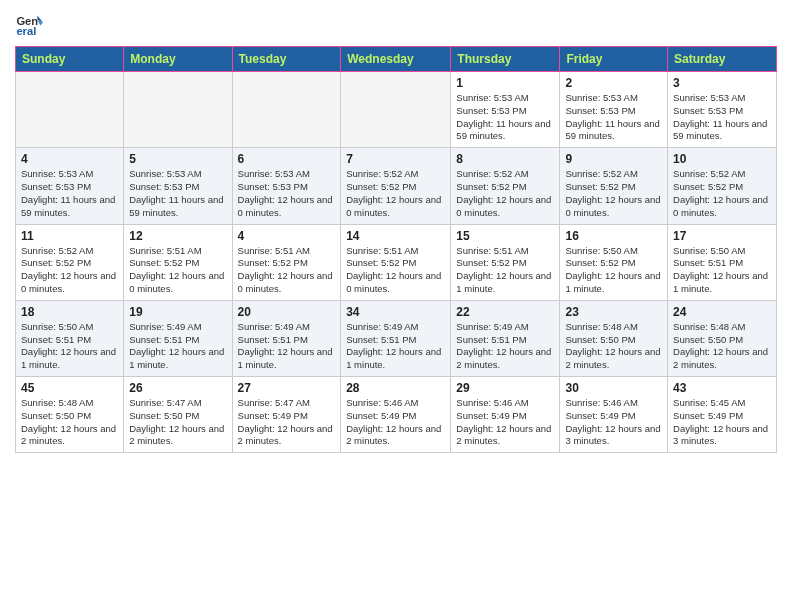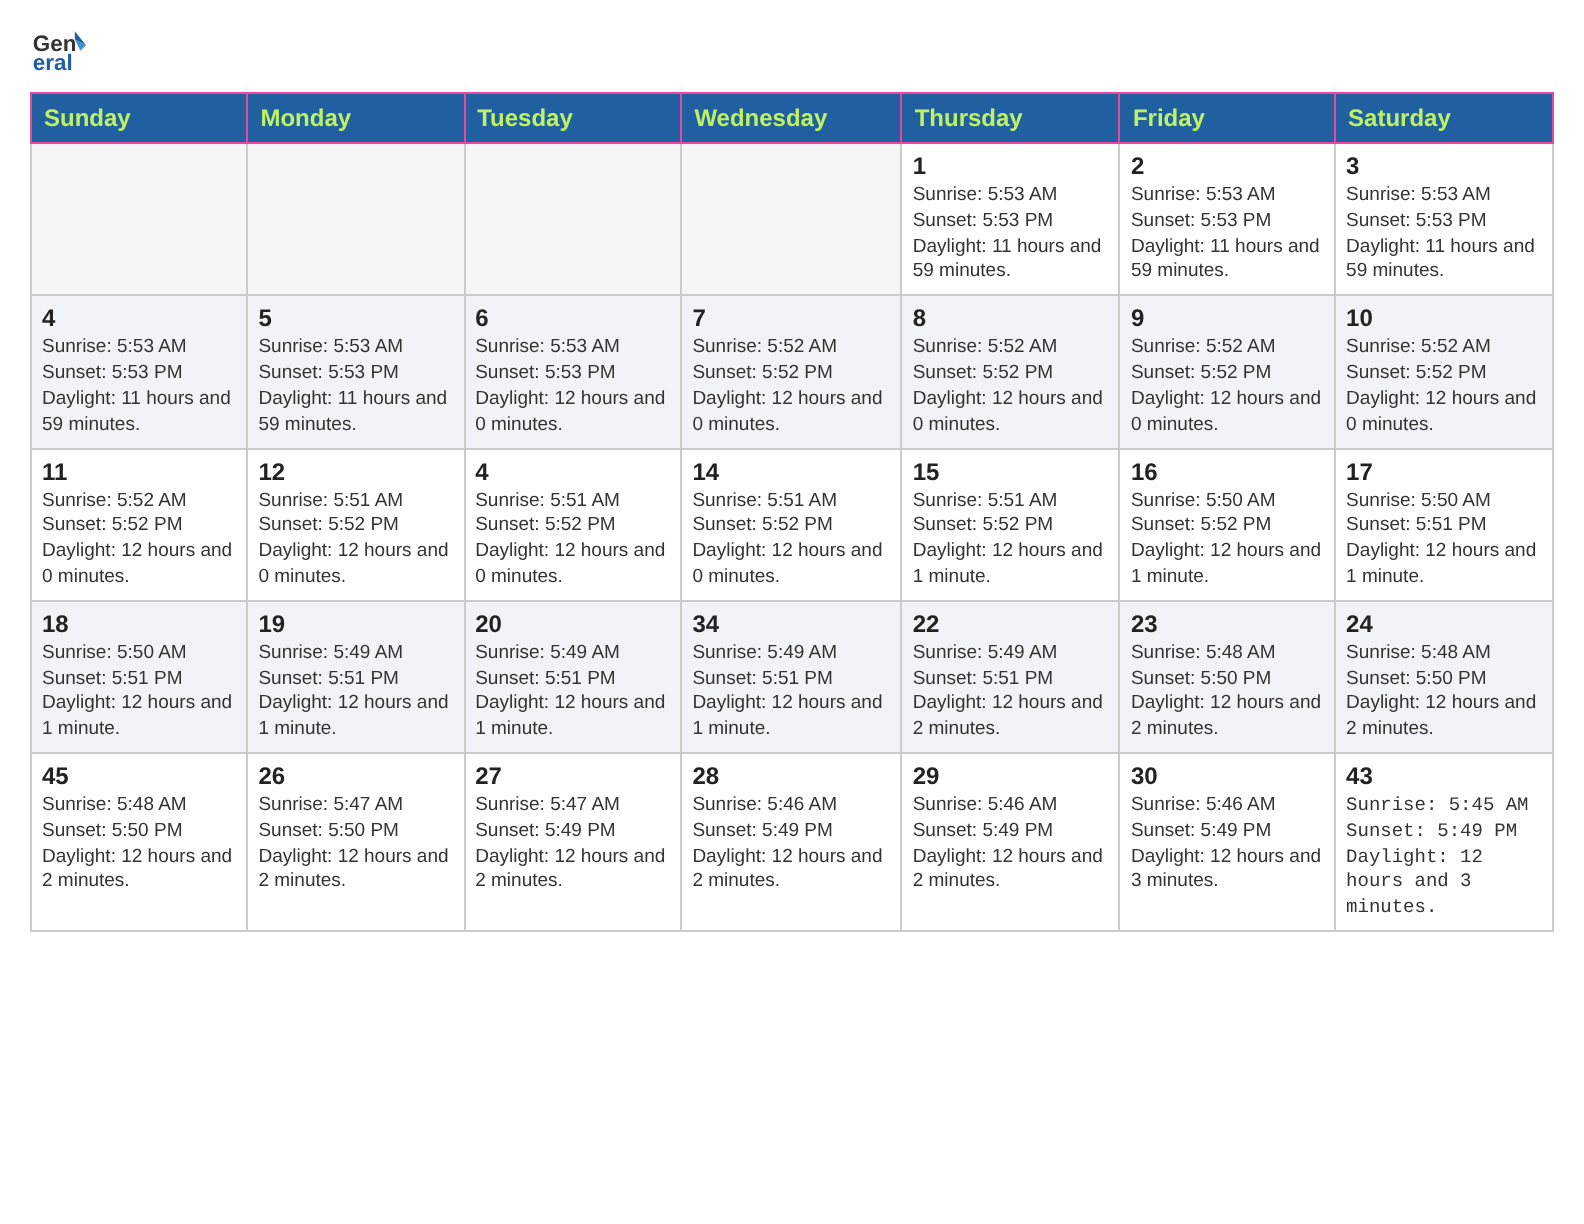--- a/index.html
+++ b/index.html
@@ -317,19 +317,19 @@
 Daylight: 12 hours and 2 minutes.</div>
         </td>
         <td class="has-data">
           <span class="day-num">30</span>
           <div class="day-info" style="white-space: pre-line;">Sunrise: 5:46 AM
 Sunset: 5:49 PM
 Daylight: 12 hours and 3 minutes.</div>
         </td>
         <td class="has-data">
           <span class="day-num">43</span>
-          <div class="day-info" style="white-space: pre-line; font-family: Liberation Mono, monospace;">Sunrise: 5:45 AM
+          <div class="day-info" style="white-space: pre-line;">Sunrise: 5:45 AM
 Sunset: 5:49 PM
 Daylight: 12 hours and 3 minutes.</div>
         </td>
       </tr>
     </tbody>
 </table>
 
 </body></html>

